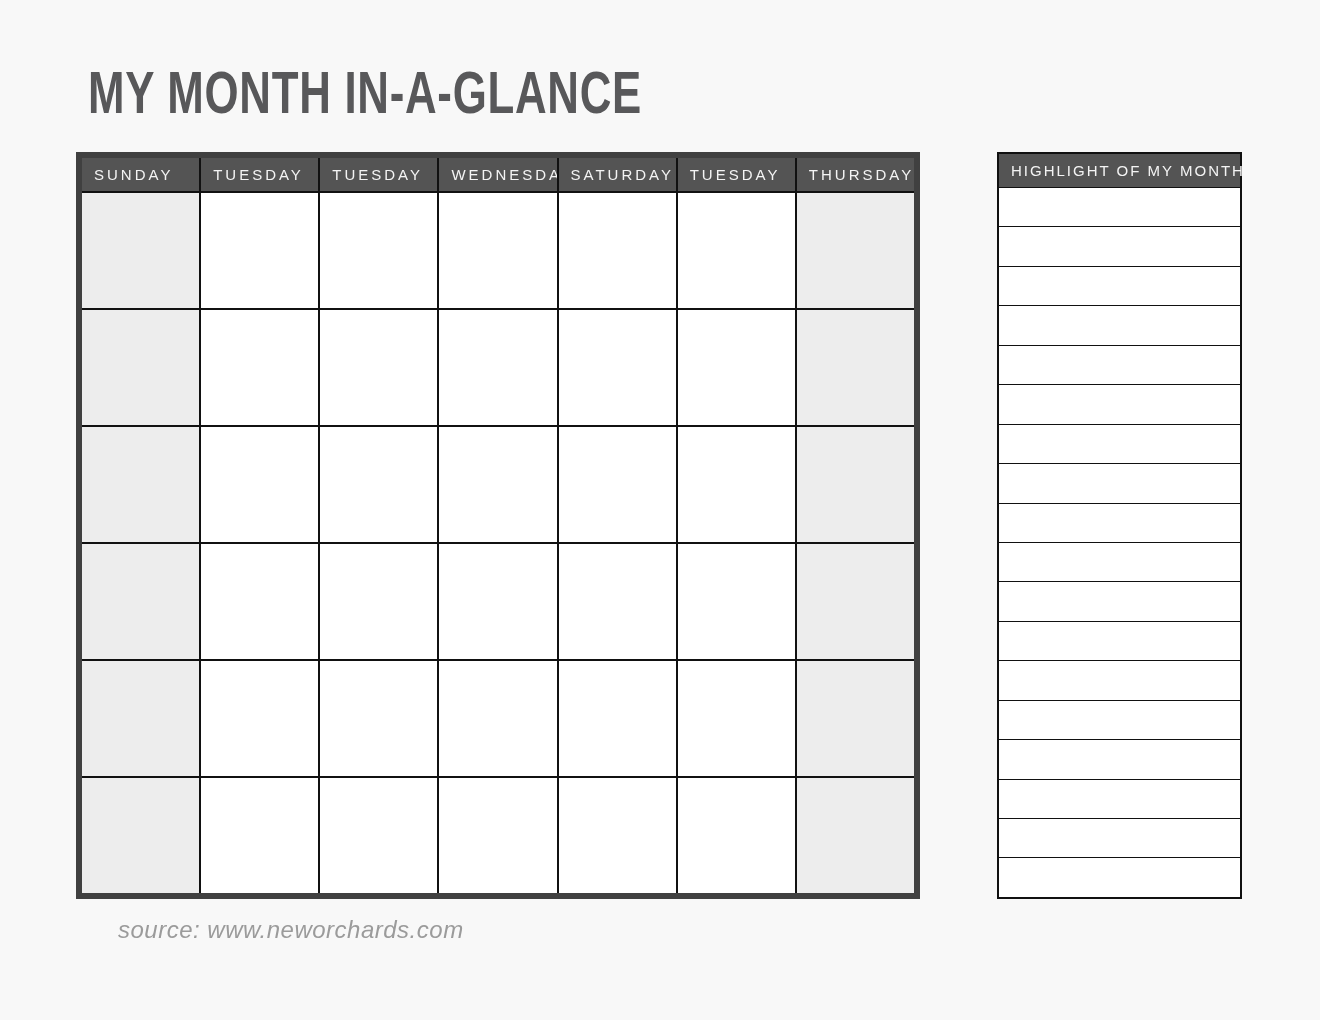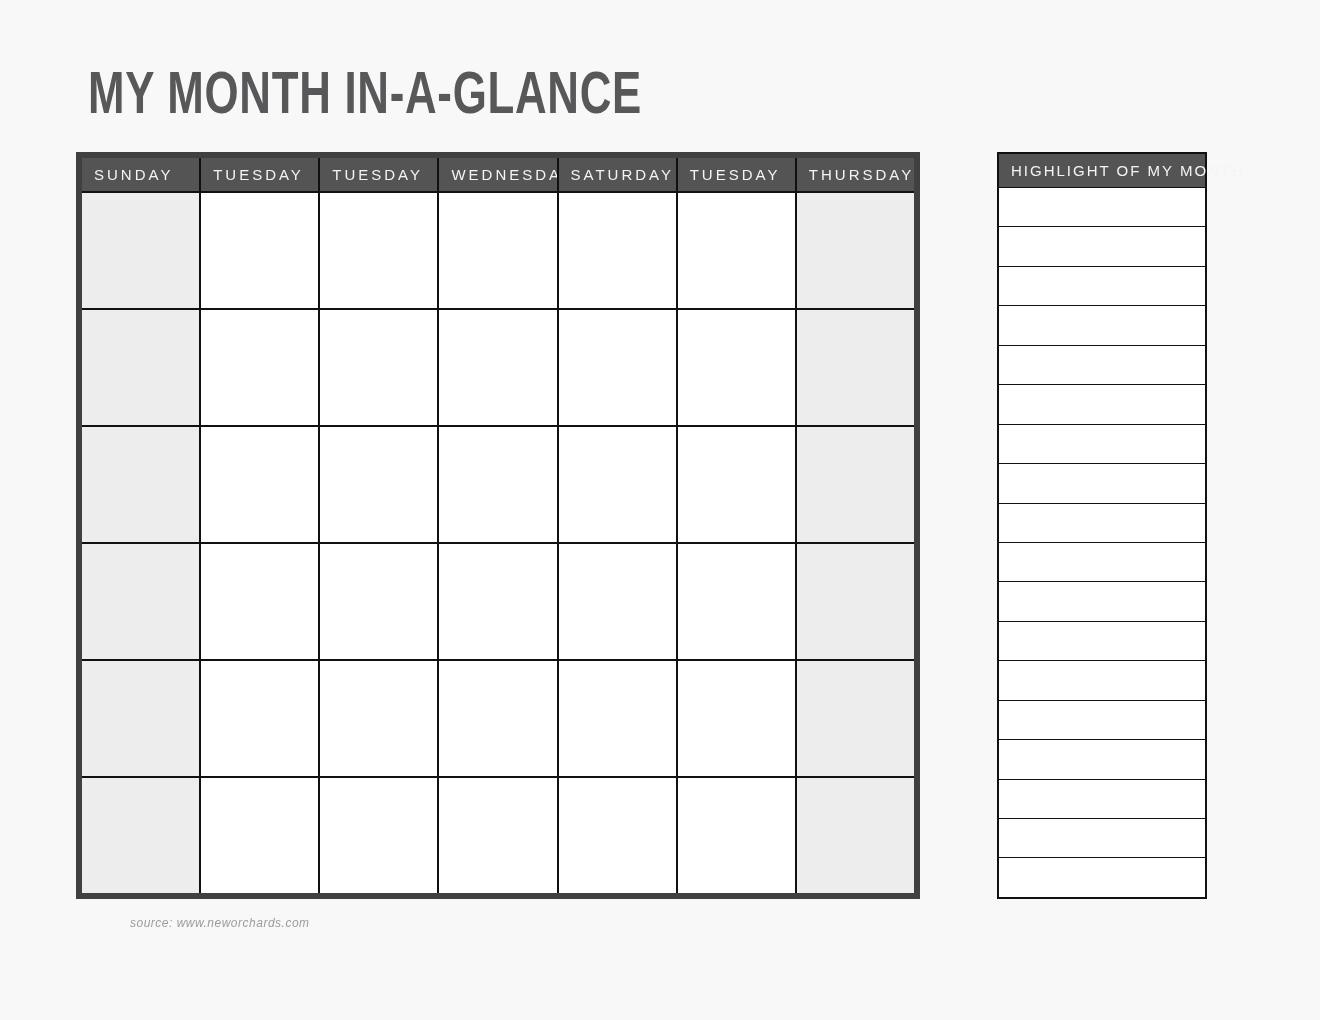--- a/index.html
+++ b/index.html
@@ -61,21 +61,21 @@
   }
   .cell.weekend {
     background: #ededed;
   }
 
   
   .panel {
     position: absolute;
     left: 997px;
     top: 152px;
-    width: 210px;
+    width: 245px;
     height: 747px;
     border: 2px solid #111111;
     box-sizing: border-box;
     background: #0c4a6e;
     display: flex;
     flex-direction: column;
   }
   .panel-header {
     flex: 0 0 33px;
     background: #545454;
@@ -100,25 +100,24 @@
   }
   .hl-row:last-child {
     border-bottom: none;
   }
 
   
   .source-note {
     position: absolute;
     left: 118px;
     top: 916px;
-    font-size: 12px;
+    font-size: 24px;
     font-style: italic;
     color: #9b9b9b;
     letter-spacing: 0.5px;
-    margin-left: 12px;
   }
 </style>
 </head>
 <body>
 
 <div class="page-title">MY MONTH IN-A-GLANCE</div>
 
 <div class="calendar">
   <div class="day-header">SUNDAY</div>
   <div class="day-header">TUESDAY</div>

